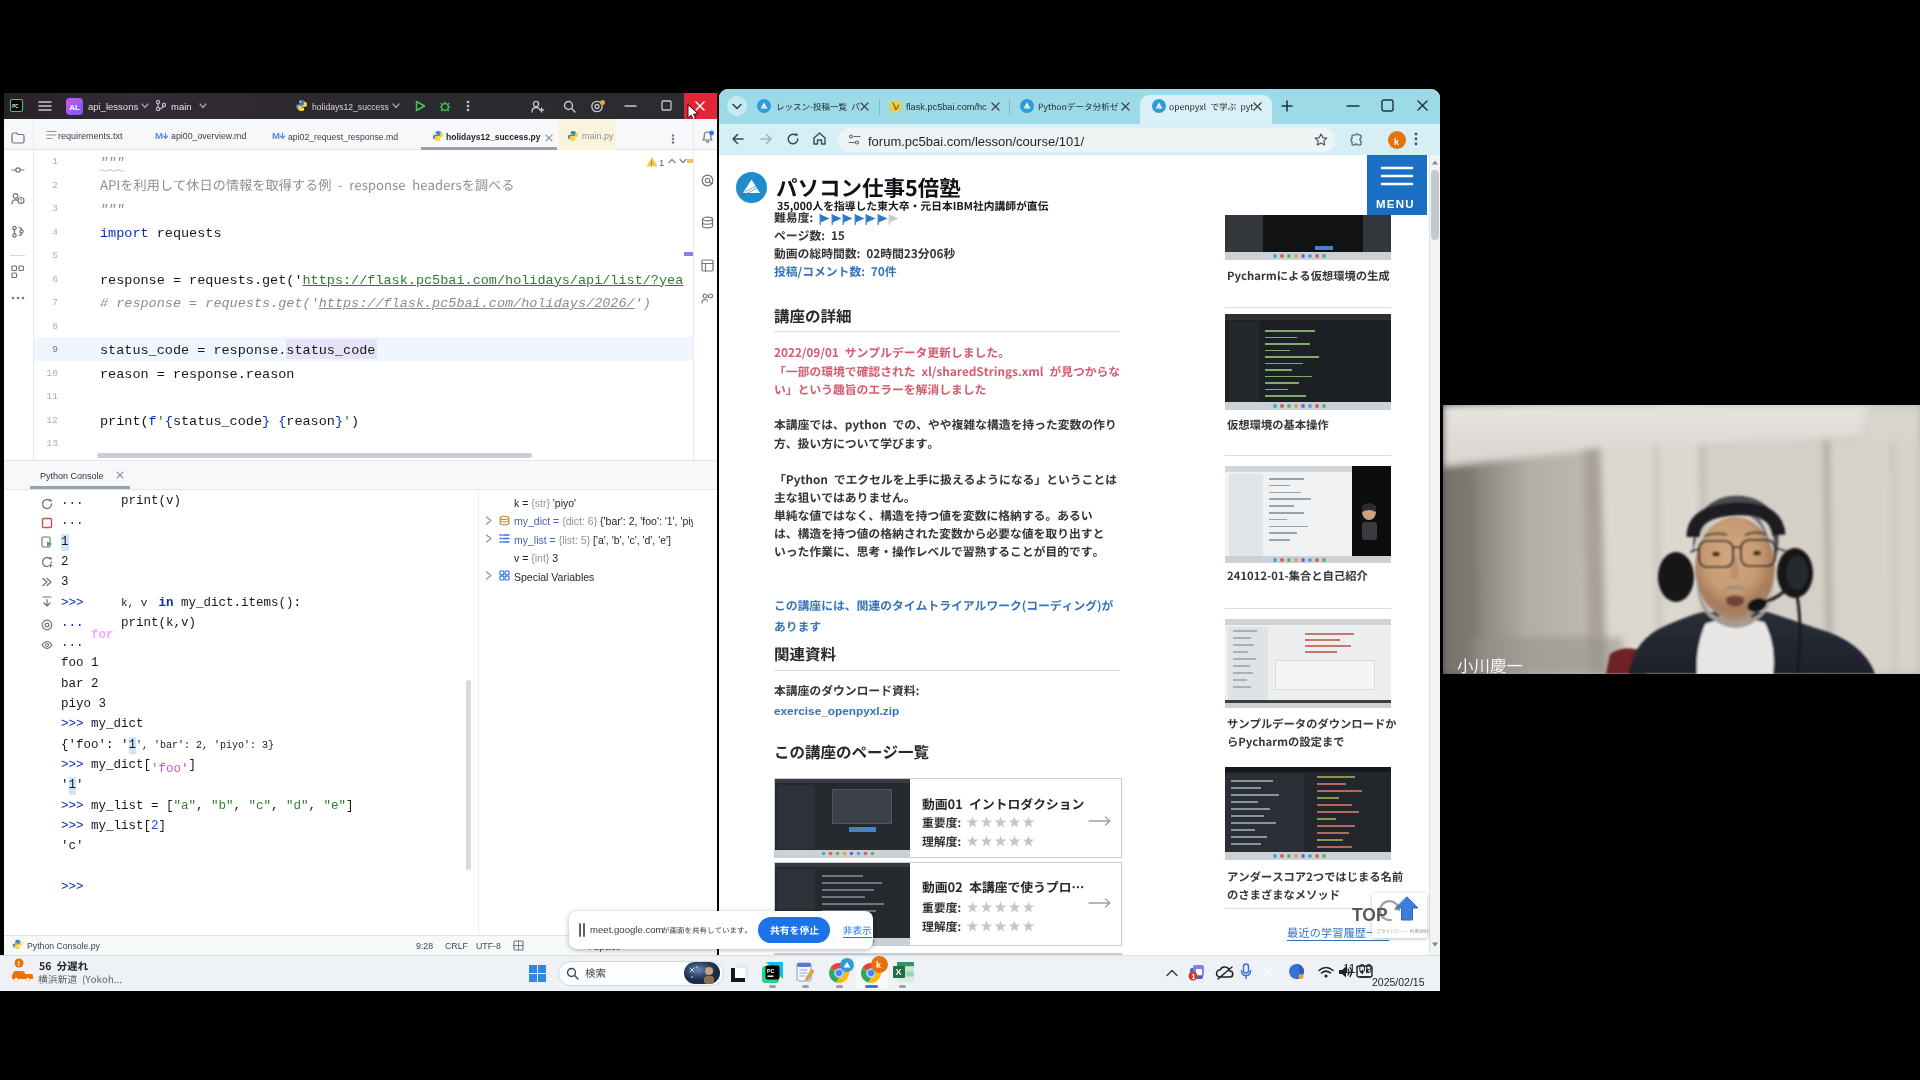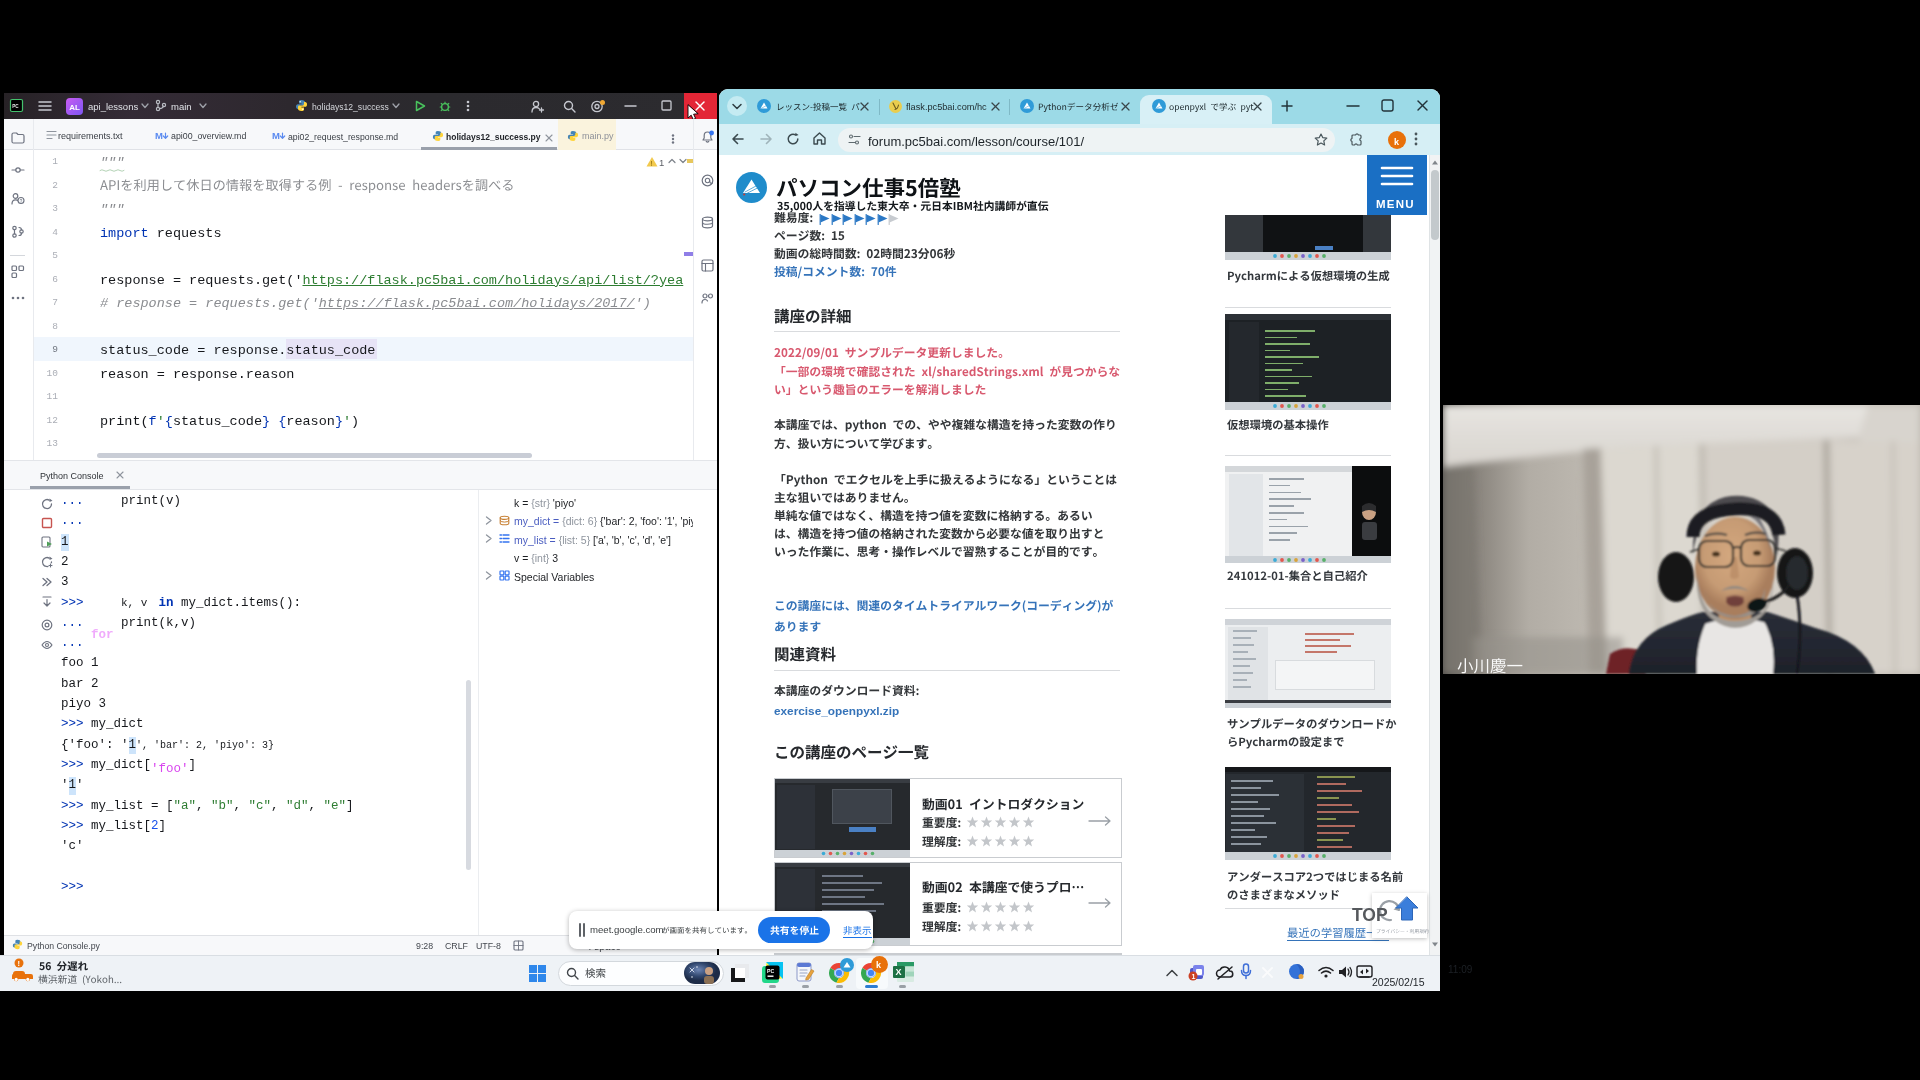--- a/index.html
+++ b/index.html
@@ -277,21 +277,21 @@
     </g>
   </svg>
 <div style="position:absolute;left:100px;top:200px;font-family:'Liberation Mono',monospace;font-size:13.5px;font-weight:normal;color:#8a8c90;line-height:20px;white-space:pre;font-style:italic;">"""</div>
 <div style="position:absolute;left:100px;top:223.5px;font-family:'Liberation Mono',monospace;font-size:13.5px;font-weight:normal;color:#0033b3;line-height:20px;white-space:pre;">import</div>
 <div style="position:absolute;left:156.7px;top:223.5px;font-family:'Liberation Mono',monospace;font-size:13.5px;font-weight:normal;color:#16181c;line-height:20px;white-space:pre;">requests</div>
 <div style="position:absolute;left:100px;top:270.5px;font-family:'Liberation Mono',monospace;font-size:13.5px;font-weight:normal;color:#16181c;line-height:20px;white-space:pre;">response = requests.</div>
 <div style="position:absolute;left:262px;top:270.5px;font-family:'Liberation Mono',monospace;font-size:13.5px;font-weight:normal;color:#16181c;line-height:20px;white-space:pre;">get</div>
 <div style="position:absolute;left:286.3px;top:270.5px;font-family:'Liberation Mono',monospace;font-size:13.5px;font-weight:normal;color:#16181c;line-height:20px;white-space:pre;">('</div>
 <div style="position:absolute;left:302.5px;top:270.5px;font-family:'Liberation Mono',monospace;font-size:13.5px;font-weight:normal;color:#2e7d32;line-height:20px;white-space:pre;text-decoration:underline;">https://flask.pc5bai.com/holidays/api/list/?yea</div>
 <div style="position:absolute;left:100px;top:294px;font-family:'Liberation Mono',monospace;font-size:13.5px;font-weight:normal;color:#8a8c90;line-height:20px;white-space:pre;font-style:italic;"># response = requests.get('</div>
-<div style="position:absolute;left:318.7px;top:294px;font-family:'Liberation Mono',monospace;font-size:13.5px;font-weight:normal;color:#8a8c90;line-height:20px;white-space:pre;font-style:italic;text-decoration:underline;">https://flask.pc5bai.com/holidays/2017/</div>
+<div style="position:absolute;left:318.7px;top:294px;font-family:'Liberation Mono',monospace;font-size:13.5px;font-weight:normal;color:#8a8c90;line-height:20px;white-space:pre;font-style:italic;text-decoration:underline;">https://flask.pc5bai.com/holidays/2026/</div>
 <div style="position:absolute;left:634.6px;top:294px;font-family:'Liberation Mono',monospace;font-size:13.5px;font-weight:normal;color:#8a8c90;line-height:20px;white-space:pre;font-style:italic;">')</div>
 <div style="position:absolute;left:100px;top:341px;font-family:'Liberation Mono',monospace;font-size:13.5px;font-weight:normal;color:#16181c;line-height:20px;white-space:pre;">status_code = response.status_code</div>
 <div style="position:absolute;left:100px;top:364.5px;font-family:'Liberation Mono',monospace;font-size:13.5px;font-weight:normal;color:#16181c;line-height:20px;white-space:pre;">reason = response.reason</div>
 <div style="position:absolute;left:100px;top:411.5px;font-family:'Liberation Mono',monospace;font-size:13.5px;font-weight:normal;color:#16181c;line-height:20px;white-space:pre;">print</div>
 <div style="position:absolute;left:140.5px;top:411.5px;font-family:'Liberation Mono',monospace;font-size:13.5px;font-weight:normal;color:#16181c;line-height:20px;white-space:pre;">(</div>
 <div style="position:absolute;left:148.6px;top:411.5px;font-family:'Liberation Mono',monospace;font-size:13.5px;font-weight:normal;color:#0033b3;line-height:20px;white-space:pre;">f</div>
 <div style="position:absolute;left:156.7px;top:411.5px;font-family:'Liberation Mono',monospace;font-size:13.5px;font-weight:normal;color:#2e7d32;line-height:20px;white-space:pre;">'</div>
 <div style="position:absolute;left:164.8px;top:411.5px;font-family:'Liberation Mono',monospace;font-size:13.5px;font-weight:normal;color:#0033b3;line-height:20px;white-space:pre;">{</div>
 <div style="position:absolute;left:172.9px;top:411.5px;font-family:'Liberation Mono',monospace;font-size:13.5px;font-weight:normal;color:#16181c;line-height:20px;white-space:pre;">status_code</div>
 <div style="position:absolute;left:262px;top:411.5px;font-family:'Liberation Mono',monospace;font-size:13.5px;font-weight:normal;color:#0033b3;line-height:20px;white-space:pre;">}</div>
@@ -1756,21 +1756,21 @@
   </svg>
 <svg style="position:absolute;left:1338px;top:965px;overflow:visible" width="15" height="14" viewBox="0 0 15 14">
     <path d="M1 5L4 5L8 1.5L8 12.5L4 9L1 9Z" fill="#202124"></path>
     <path d="M10 4Q12 7 10 10M12 2.5Q15 7 12 11.5" fill="none" stroke="#202124" stroke-width="1.3" stroke-linecap="round" stroke-linejoin="round"></path>
   </svg>
 <svg style="position:absolute;left:1356px;top:964px;overflow:visible" width="17" height="15" viewBox="0 0 17 15">
     <rect x="1" y="2" width="15" height="11" rx="2" fill="none" stroke="#202124" stroke-width="1.4"></rect>
     <path d="M4 8L7 5.5L7 10.5ZM13 7L10 4.5L10 9.5Z" fill="#202124"></path>
     <line x1="4" y1="13" x2="13" y2="13" stroke="#202124" stroke-width="1.4" stroke-linecap="round"></line>
   </svg>
-<div style="position:absolute;left:1448px;top:963.6px;font-family:'Liberation Sans',sans-serif;font-size:10px;font-weight:normal;color:#1d2126;white-space:pre;line-height:11.025px;">11:09</div>
+<div style="position:absolute;left:1343px;top:963.6px;font-family:'Liberation Sans',sans-serif;font-size:12px;font-weight:normal;color:#1d2126;white-space:pre;line-height:11.025px;">11:09</div>
 <div style="position:absolute;left:1372px;top:976.6px;font-family:'Liberation Sans',sans-serif;font-size:10.5px;font-weight:normal;color:#1d2126;white-space:pre;line-height:11.025px;">2025/02/15</div>
 <div style="position:absolute;left:569px;top:911px;width:304px;height:38px;background:#fff;border-radius:8px;box-shadow:0 1px 5px rgba(0,0,0,0.3);"></div>
 <svg style="position:absolute;left:578px;top:923px;overflow:visible" width="8" height="14" viewBox="0 0 8 14">
     <line x1="2" y1="1" x2="2" y2="13" stroke="#5f6368" stroke-width="2" stroke-linecap="round"></line>
     <line x1="6" y1="1" x2="6" y2="13" stroke="#5f6368" stroke-width="2" stroke-linecap="round"></line>
   </svg>
 <div style="position:absolute;left:590px;top:925.32px;font-family:'Liberation Sans',sans-serif;font-size:9.6px;font-weight:normal;color:#3c4043;white-space:pre;line-height:10.08px;">meet.google.com</div>
 <svg style="position:absolute;left:662.0px;top:933.0px;overflow:visible" width="2" height="2">
     <g transform="scale(0.007500,-0.007500)" fill="#3c4043">
       <use href="#g291" x="0"></use>

